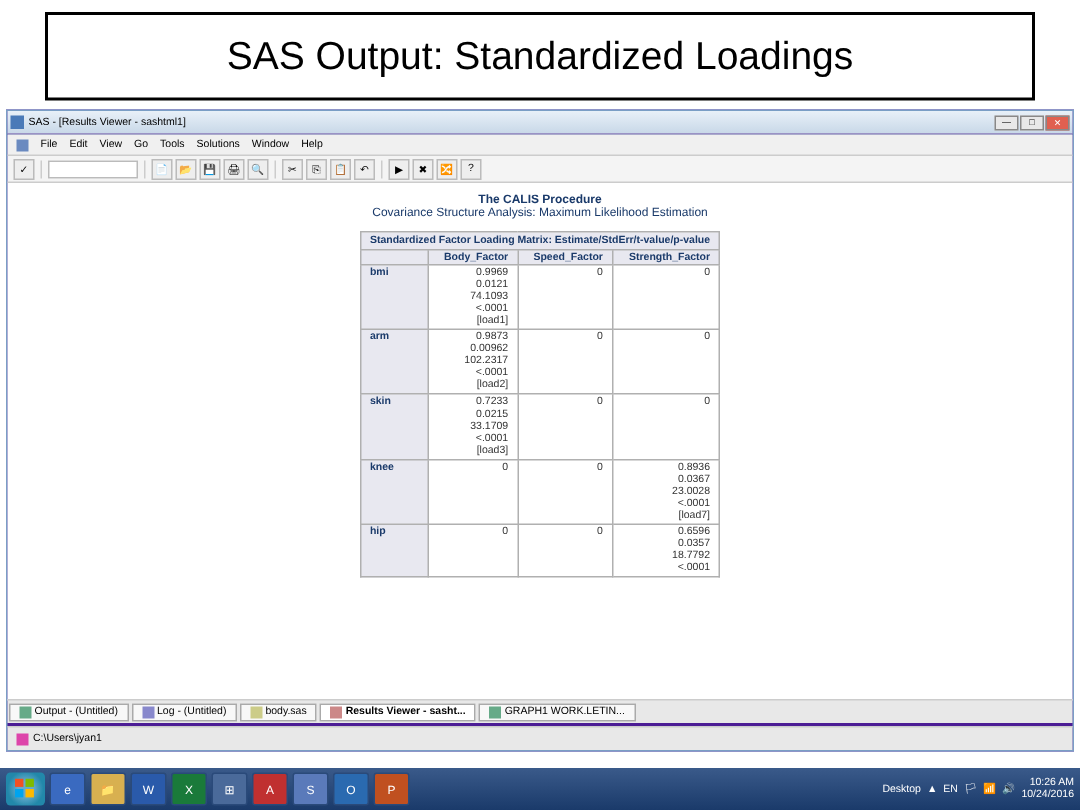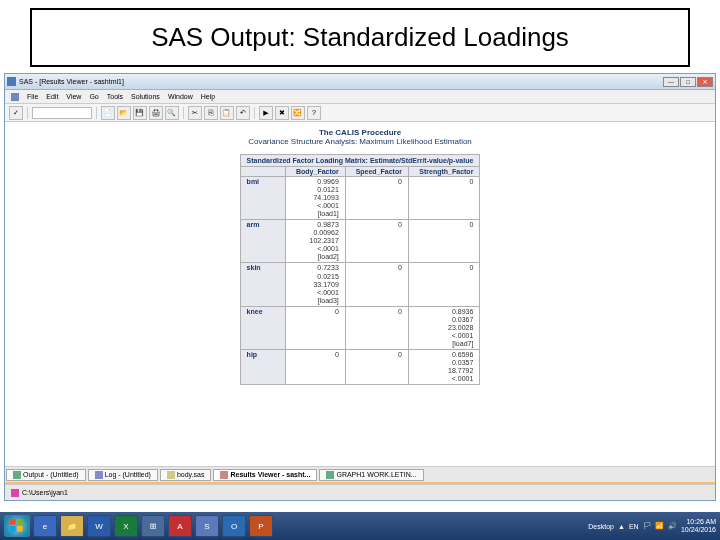--- a/index.html
+++ b/index.html
@@ -1,21 +1,21 @@
 <!DOCTYPE html>
 <html><head>
 <meta charset="utf-8">
 <style>
   * { box-sizing: border-box; margin: 0; padding: 0; }
   body { width: 720px; height: 540px; font-family: Arial, sans-serif; background: #fff; overflow: hidden; position: relative; }
   
   .slide-title-box { border: 2px solid #000; margin: 8px 30px 6px 30px; padding: 12px 24px; text-align: center; }
   .slide-title { font-size: 26px; color: #000; font-weight: normal; }
   
-  .app-window { margin: 0 4px; border: 1px solid #7a9ec5; background: #fdba74; height: 428px; position: relative; }
+  .app-window { margin: 0 4px; border: 1px solid #7a9ec5; background: #4c1d95; height: 428px; position: relative; }
   
   .app-titlebar { height: 16px; background: linear-gradient(#e8f0f8, #c8d8e8); border-bottom: 1px solid #aac; display: flex; align-items: center; font-size: 7px; padding: 0 2px; }
   .app-titlebar .icon { width: 9px; height: 9px; background: #4a7ab8; margin-right: 3px; display:inline-block;}
   .app-titlebar .spacer { flex: 1; }
   .winbtns { display:flex; gap:1px;}
   .winbtn { width: 16px; height: 10px; border:1px solid #888; font-size:6px; display:flex;align-items:center;justify-content:center; background:#e8e8e8;}
   .winbtn.close { background:#e06050; color:#fff;}
   
   .menubar { height: 14px; background: #f0f0f0; border-bottom: 1px solid #ccc; display: flex; align-items: center; font-size: 7px; padding-left: 6px; gap: 8px; }
   .menubar span { cursor: default; }

